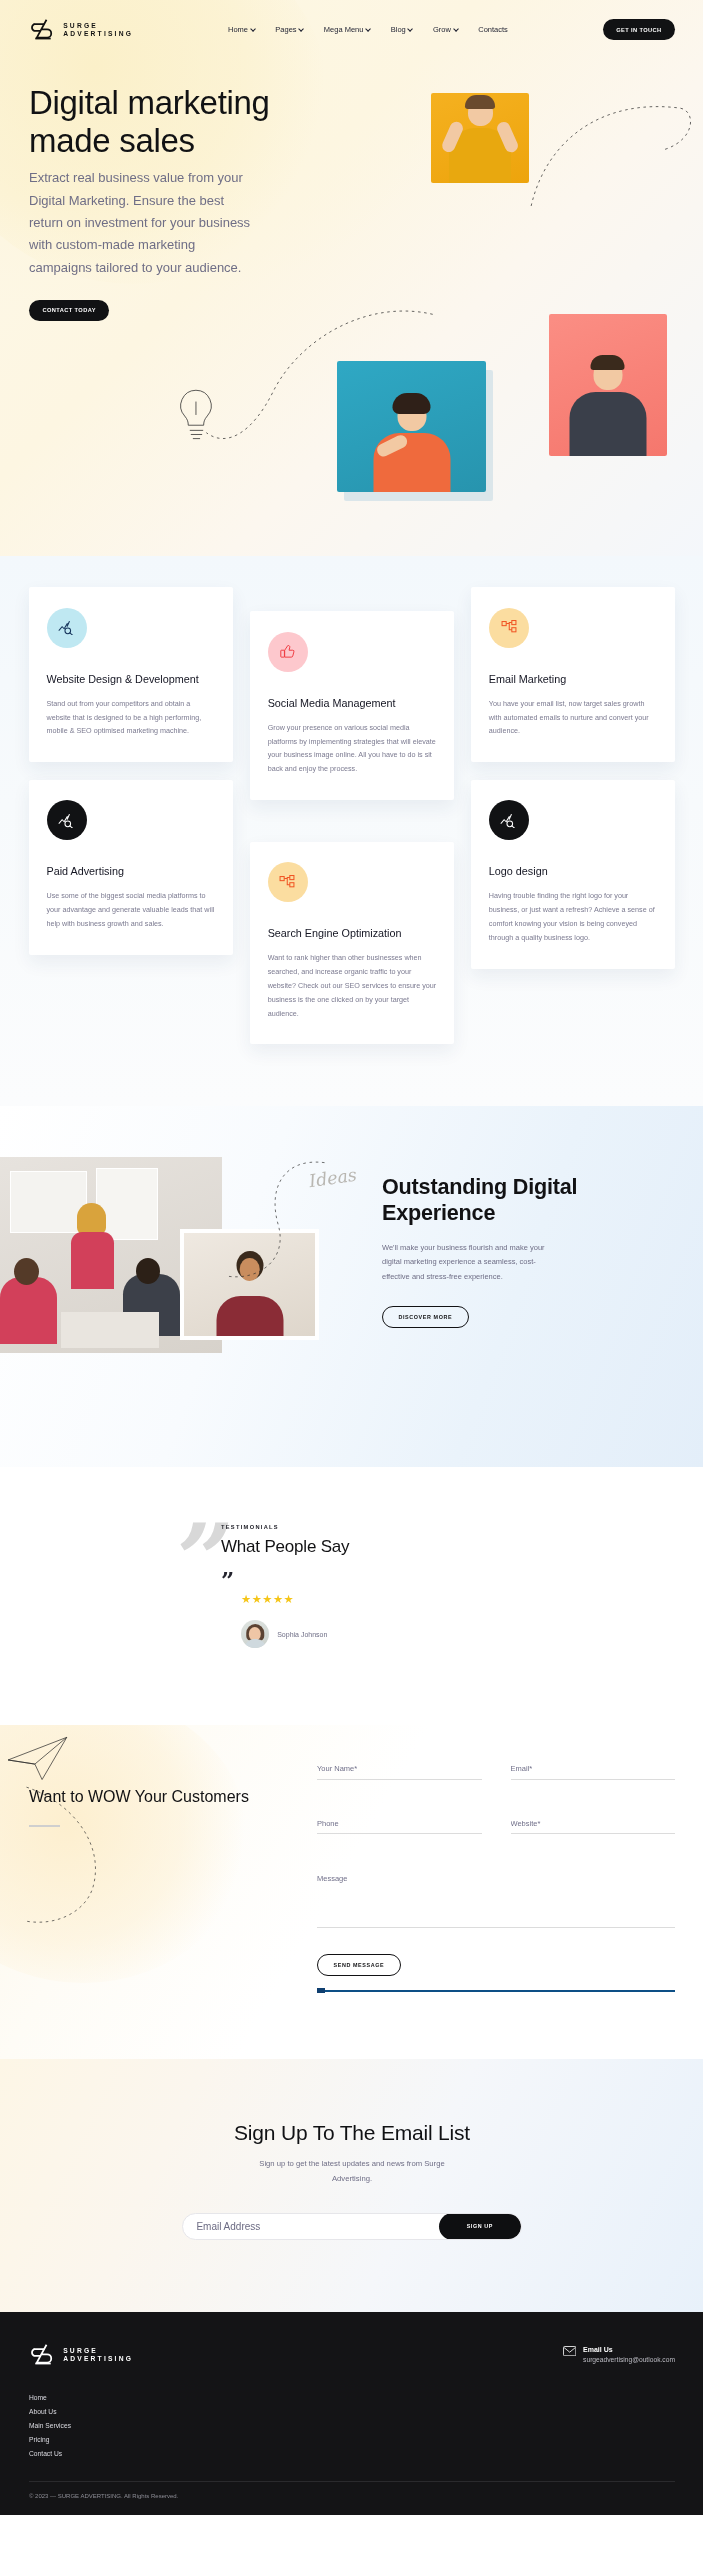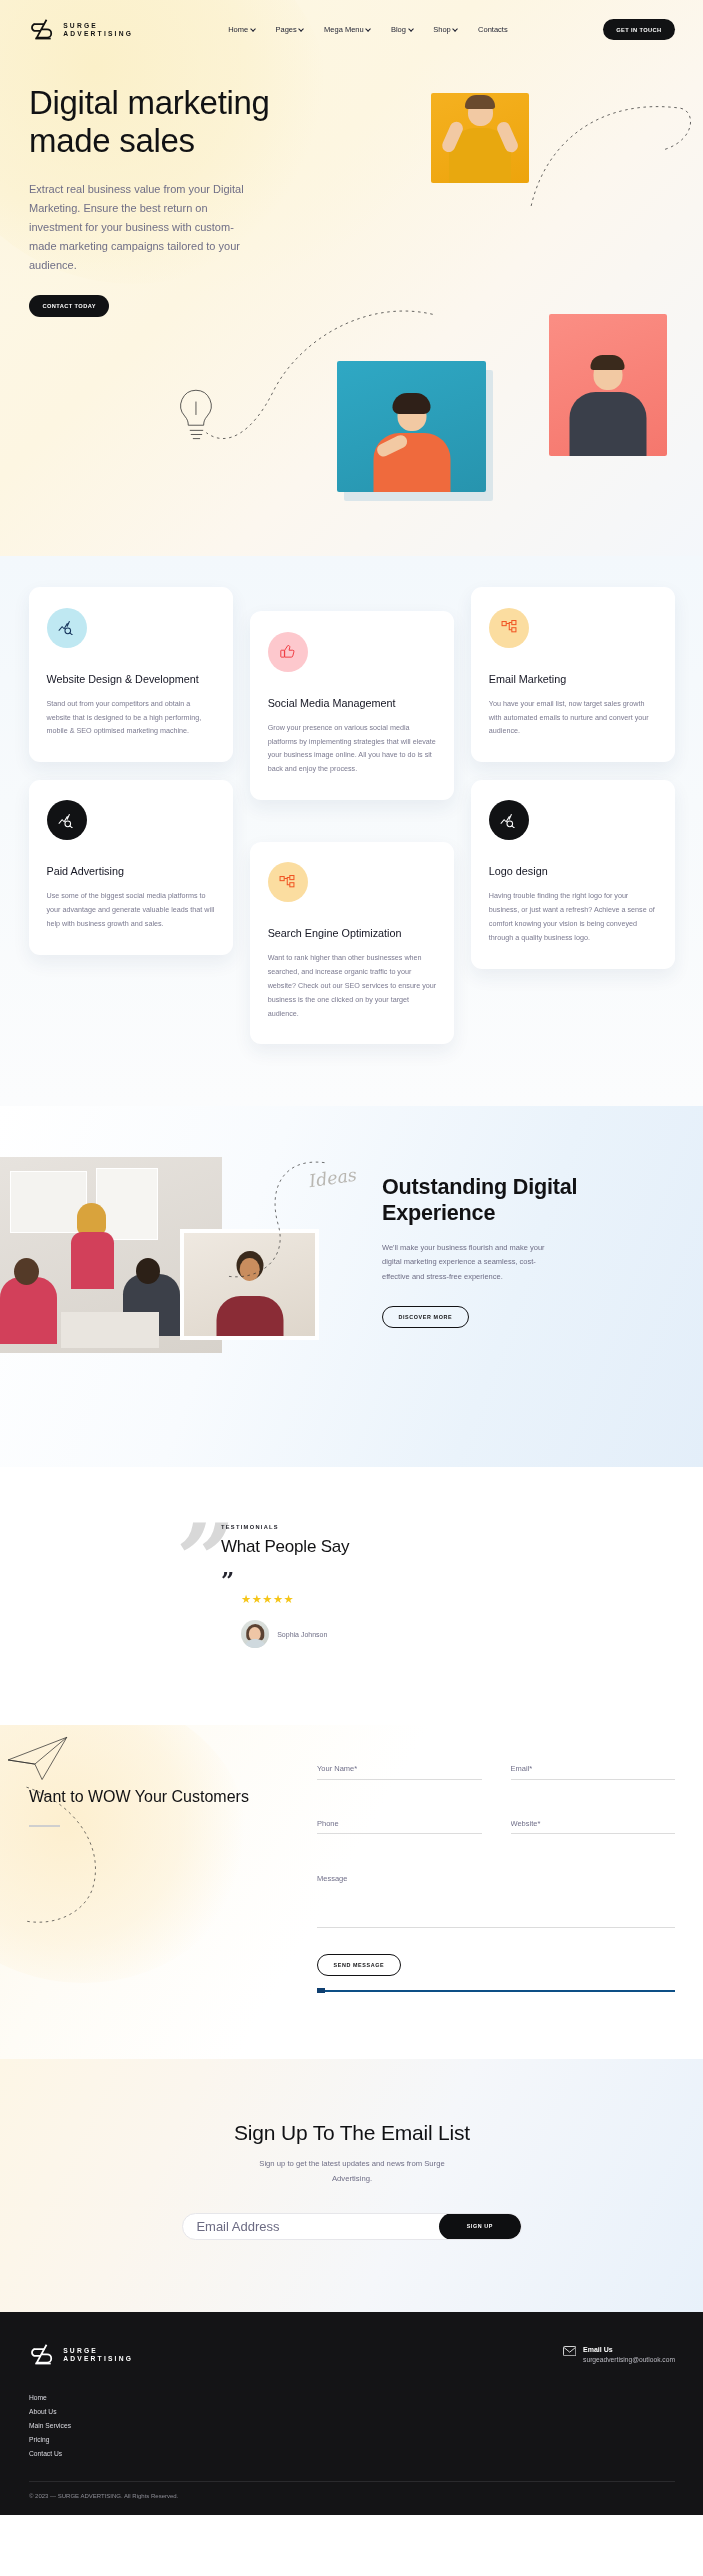--- a/index.html
+++ b/index.html
@@ -62,22 +62,22 @@
     font-family:"Liberation Sans", sans-serif;
   }
 
   
   .hero-inner { position:relative; z-index:10; padding:37px 29px 0 29px; }
   .hero-title {
     font-size:33px; line-height:1.14; font-weight:400; color:#111214;
     letter-spacing:-0.3px; max-width:289px;
   }
   .hero-sub {
-    margin-top:21px; max-width:222px;
-    font-size:11px; line-height:1.72; color:#6f6e86;
+    margin-top:8px; max-width:222px;
+    font-size:13px; line-height:1.72; color:#6f6e86;
   }
   .hero-cta { margin-top:20.6px; }
 
   
   .img-card { position:absolute; border-radius:2.1px; overflow:hidden; }
   .ph { width:100%; height:100%; position:relative; }
   .hero-img-yellow { left:431px; top:93px; width:98px; height:90px; }
   .hero-img-pink   { left:549px; top:314px; width:118px; height:142px; border-radius:2.1px;}
   .hero-img-teal   { left:337px; top:361px; width:149px; height:131px; }
   .teal-shadow { position:absolute; left:344px; top:370px; width:149px; height:131px; background:#dbe6ea; border-radius:2.1px; z-index:1;}
@@ -97,21 +97,21 @@
   .dots-svg { position:absolute; z-index:5; pointer-events:none; }
 
   
   .services {
     position:relative; width:704px; padding:31px 29px 62px;
     background:linear-gradient(180deg,#f3f8fc 0%, #f7fafc 45%, #fbfcfd 100%);
   }
   .svc-grid { display:grid; grid-template-columns:repeat(3,1fr); gap:17.5px; }
   .svc-col { display:flex; flex-direction:column; gap:17.5px; }
   .svc-card {
-    background:#fff; border-radius:11px;
+    background:#fff; border-radius:2px;
     box-shadow:0 7.2px 18.5px rgba(33,58,102,0.07);
     padding:20.6px 17.5px 24px;
   }
   .svc-card.offset { margin-top:24px; }
   .svc-icon {
     width:40px; height:40px; border-radius:50%;
     display:flex; align-items:center; justify-content:center;
     margin-bottom:25px;
   }
   .svc-icon.sky   { background:#bfe8f2; }
@@ -234,21 +234,21 @@
   }
   .nl-title { font-size:21px; font-weight:400; color:#101114; letter-spacing:-0.2px; }
   .nl-sub { margin:11.3px auto 0; max-width:206px; font-size:7.7px; line-height:1.95; color:#6f6e86; }
   .nl-form {
     margin:27px auto 0; width:340px; height:27px;
     background:#fff; border:0.5px solid #e6e6ea; border-radius:52px;
     display:flex; align-items:center; padding-left:13.4px; overflow:hidden;
   }
   .nl-form input {
     flex:1; border:none; outline:none; background:transparent;
-    font-size:13px; color:#4a4a5c; font-family:"Liberation Sans", sans-serif;
+    font-size:10px; color:#4a4a5c; font-family:"Liberation Sans", sans-serif;
   }
   .nl-form input::placeholder { color:#6c6b83; }
   .nl-btn {
     height:27px; padding:0 28px; border:none; background:#0e0f11; color:#fff;
     border-radius:52px; font-size:5.4px; font-weight:700; letter-spacing:0.6px;
     cursor:pointer; font-family:"Liberation Sans", sans-serif;
   }
 
   
   .footer { width:704px; background:#141416; color:#fff; padding:32px 29px 0; }
@@ -296,21 +296,21 @@
         </a>
       <a class="nav-item">
           <span>Mega Menu</span>
           <i class="caret"></i>
         </a>
       <a class="nav-item">
           <span>Blog</span>
           <i class="caret"></i>
         </a>
       <a class="nav-item">
-          <span>Shop</span>
+          <span>Grow</span>
           <i class="caret"></i>
         </a>
       <a class="nav-item">
           <span>Contacts</span>
         </a>
     </div>
 
     <button class="btn-dark">GET IN TOUCH</button>
   </nav>
 

